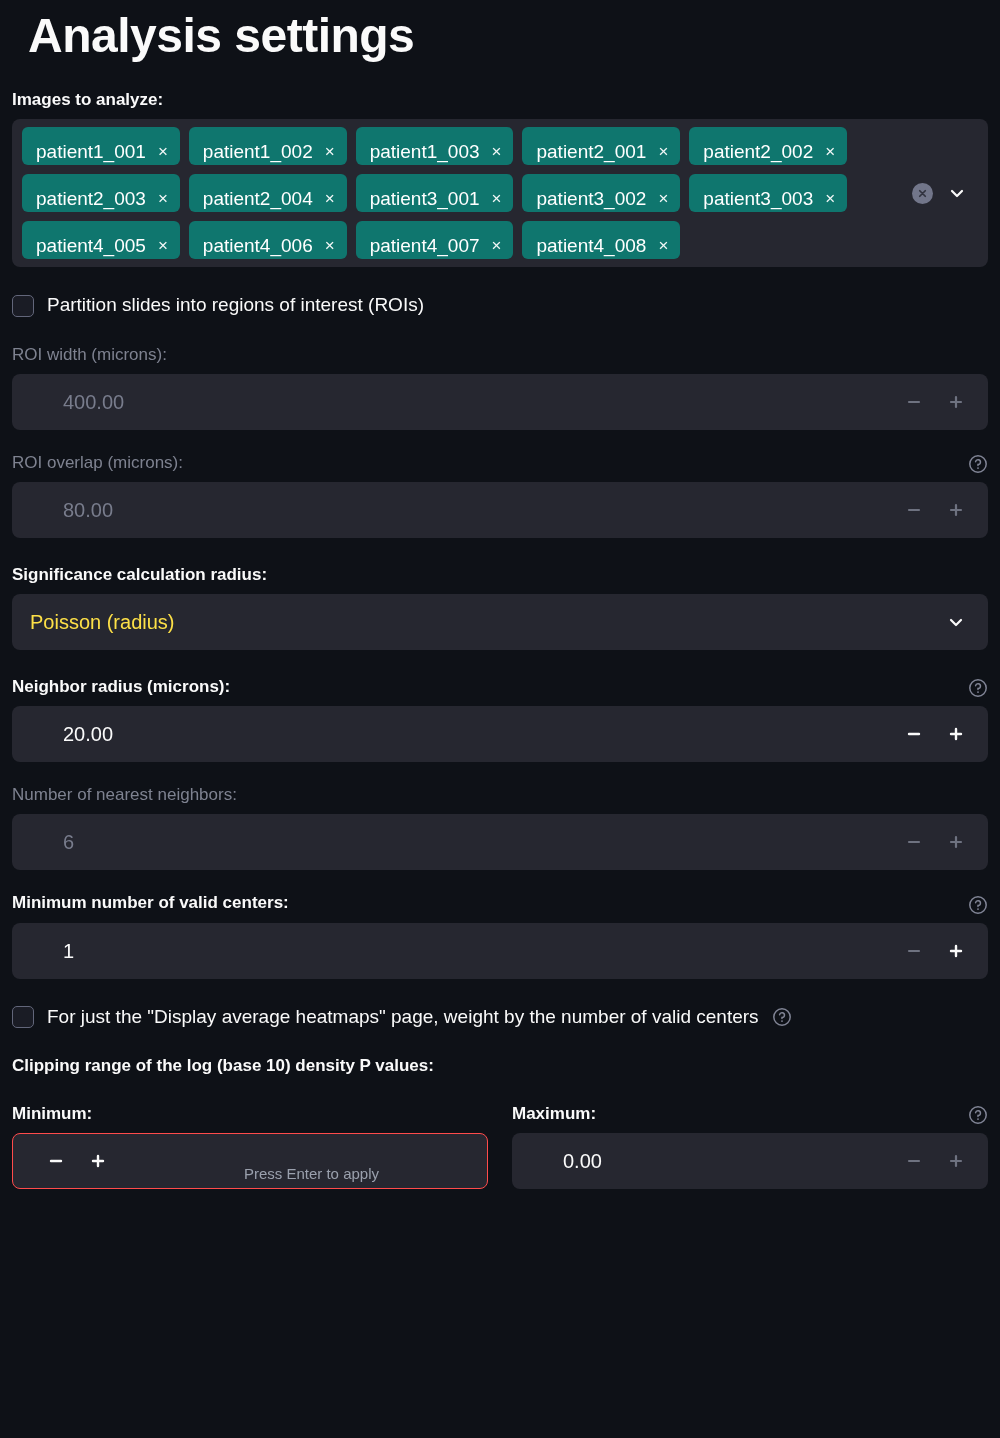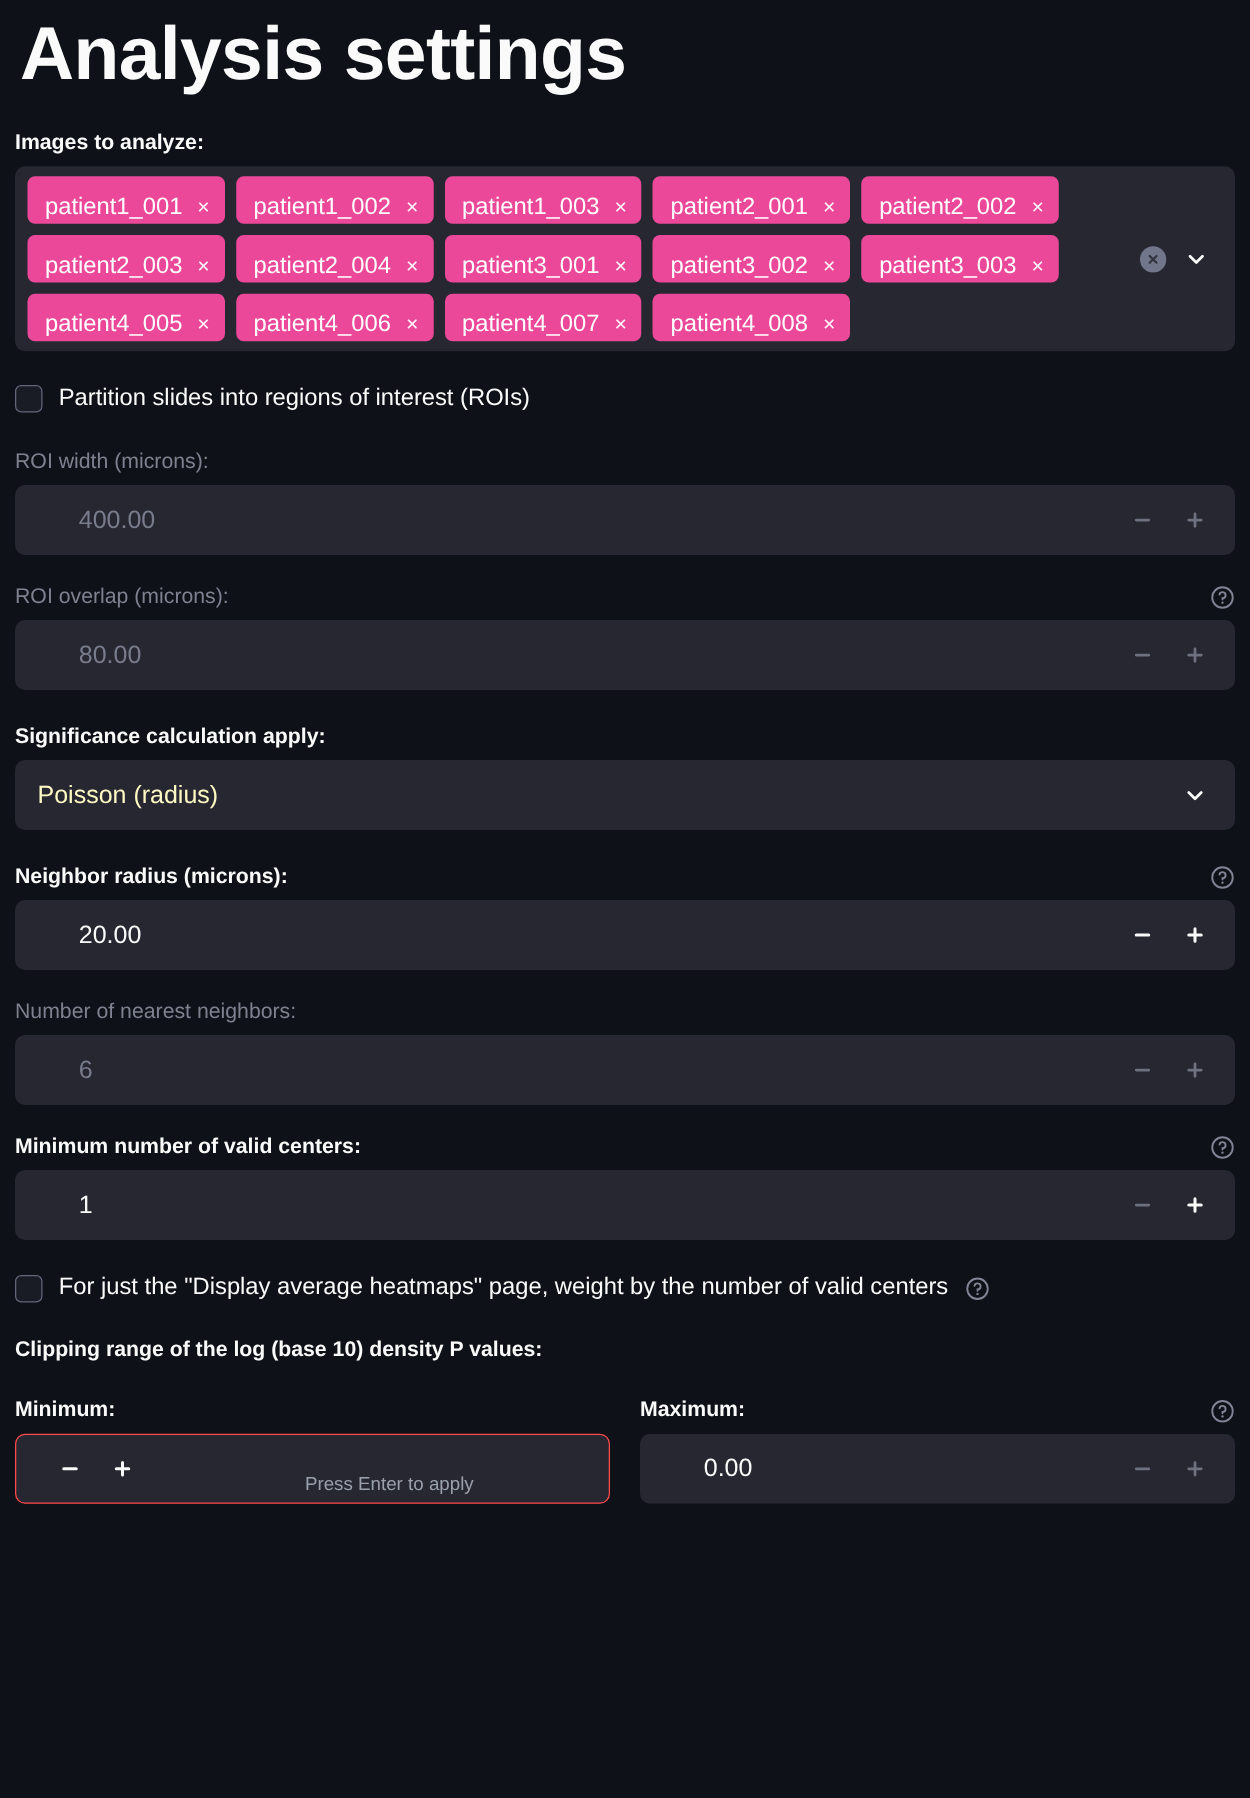--- a/index.html
+++ b/index.html
@@ -13,24 +13,24 @@
     width: 1000px;
     min-height: 1438px;
     background: #0e1117;
     padding: 0 12px 0 12px;
     overflow: hidden;
   }
 
   
   .title {
     color: #fafafa;
-    font-size: 60px;
+    font-size: 48px;
     font-weight: 700;
     letter-spacing: -0.5px;
-    margin: 8px 0 0 4px;
+    margin: 8px 0 0 16px;
     padding: 0;
     line-height: 1.15;
   }
 
   
   .label {
     color: #fafafa;
     font-size: 17px;
     font-weight: 600;
     line-height: 1.3;
@@ -67,21 +67,21 @@
   }
   .ms-tags {
     flex: 1 1 auto;
     display: flex;
     flex-wrap: wrap;
     align-content: flex-start;
     gap: 9px 9px;
     max-width: 880px;
   }
   .tag {
-    background: #ec4899;
+    background: #0f766e;
     color: #ffffff;
     border-radius: 6px;
     height: 38px;
     display: inline-flex;
     align-items: center;
     padding: 11px 12px 0 14px;
     font-size: 19px;
     line-height: 1;
     white-space: nowrap;
   }
@@ -181,21 +181,21 @@
   .selectbox {
     background: #262730;
     border-radius: 8px;
     height: 56px;
     display: flex;
     align-items: center;
     justify-content: space-between;
     padding: 0 22px 0 18px;
     cursor: pointer;
   }
-  .selval { color: #fef9c3; font-size: 20px; }
+  .selval { color: #fde047; font-size: 20px; }
 
   
   .block { margin-top: 0; }
   .gap-a { height: 26px; }
   .gap-b { height: 22px; }
 
   .cols {
     display: flex;
     gap: 24px;
   }
@@ -345,21 +345,21 @@
             </svg>
         </span>
       </span>
     </div>
   </div>
 
   <div class="gap-a"></div>
 
   <div class="block">
     <div class="label-row">
-      <span class="label">Significance calculation apply:</span>
+      <span class="label">Significance calculation radius:</span>
     </div>
     <div class="selectbox">
       <span class="selval">Poisson (radius)</span>
       <span class="chev">
         <svg width="20" height="20" viewBox="0 0 20 20">
           <path d="M5 8 L10 13 L15 8" fill="none" stroke="#fafafa" stroke-width="2.2" stroke-linecap="round" stroke-linejoin="round"></path>
         </svg>
       </span>
     </div>
   </div>

